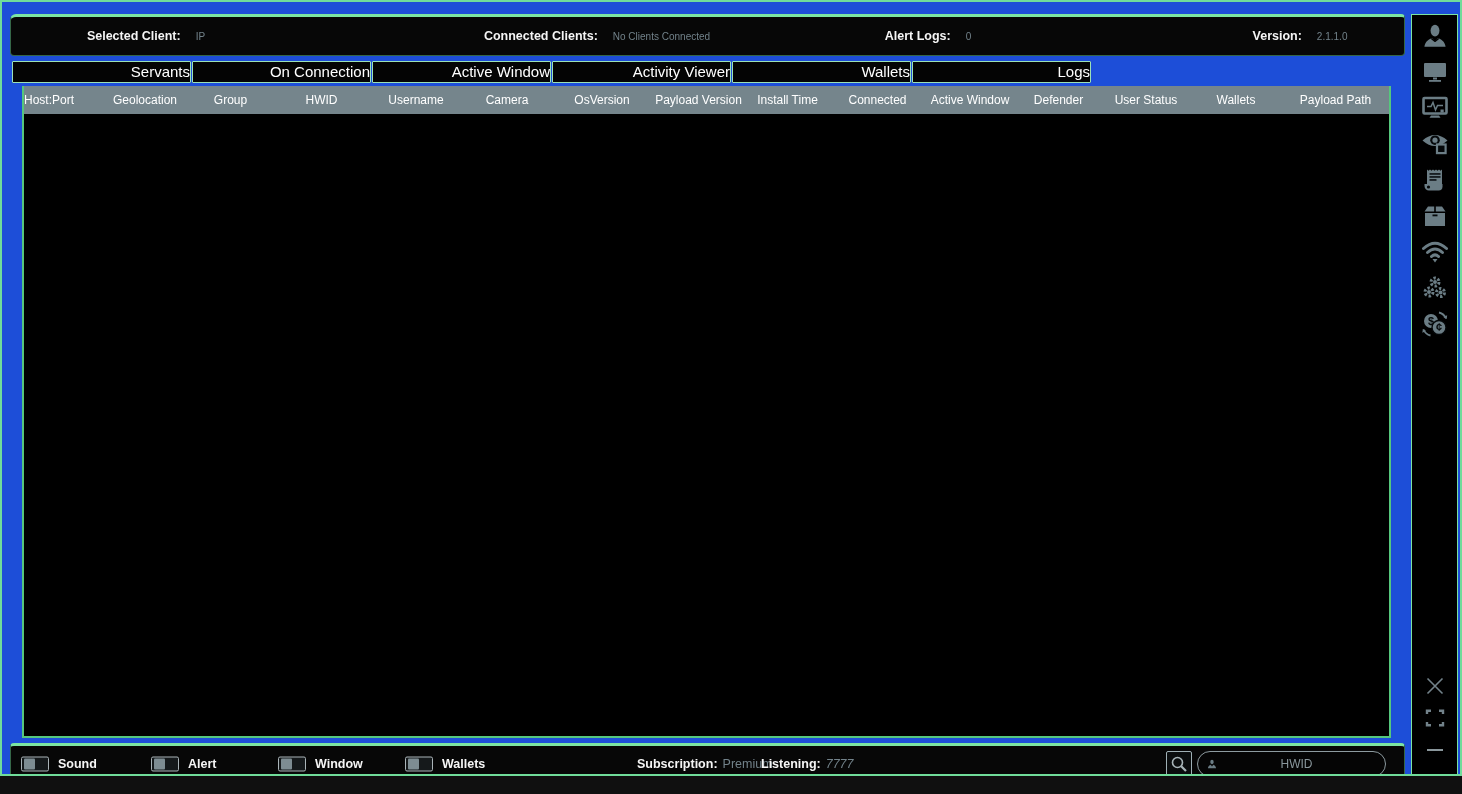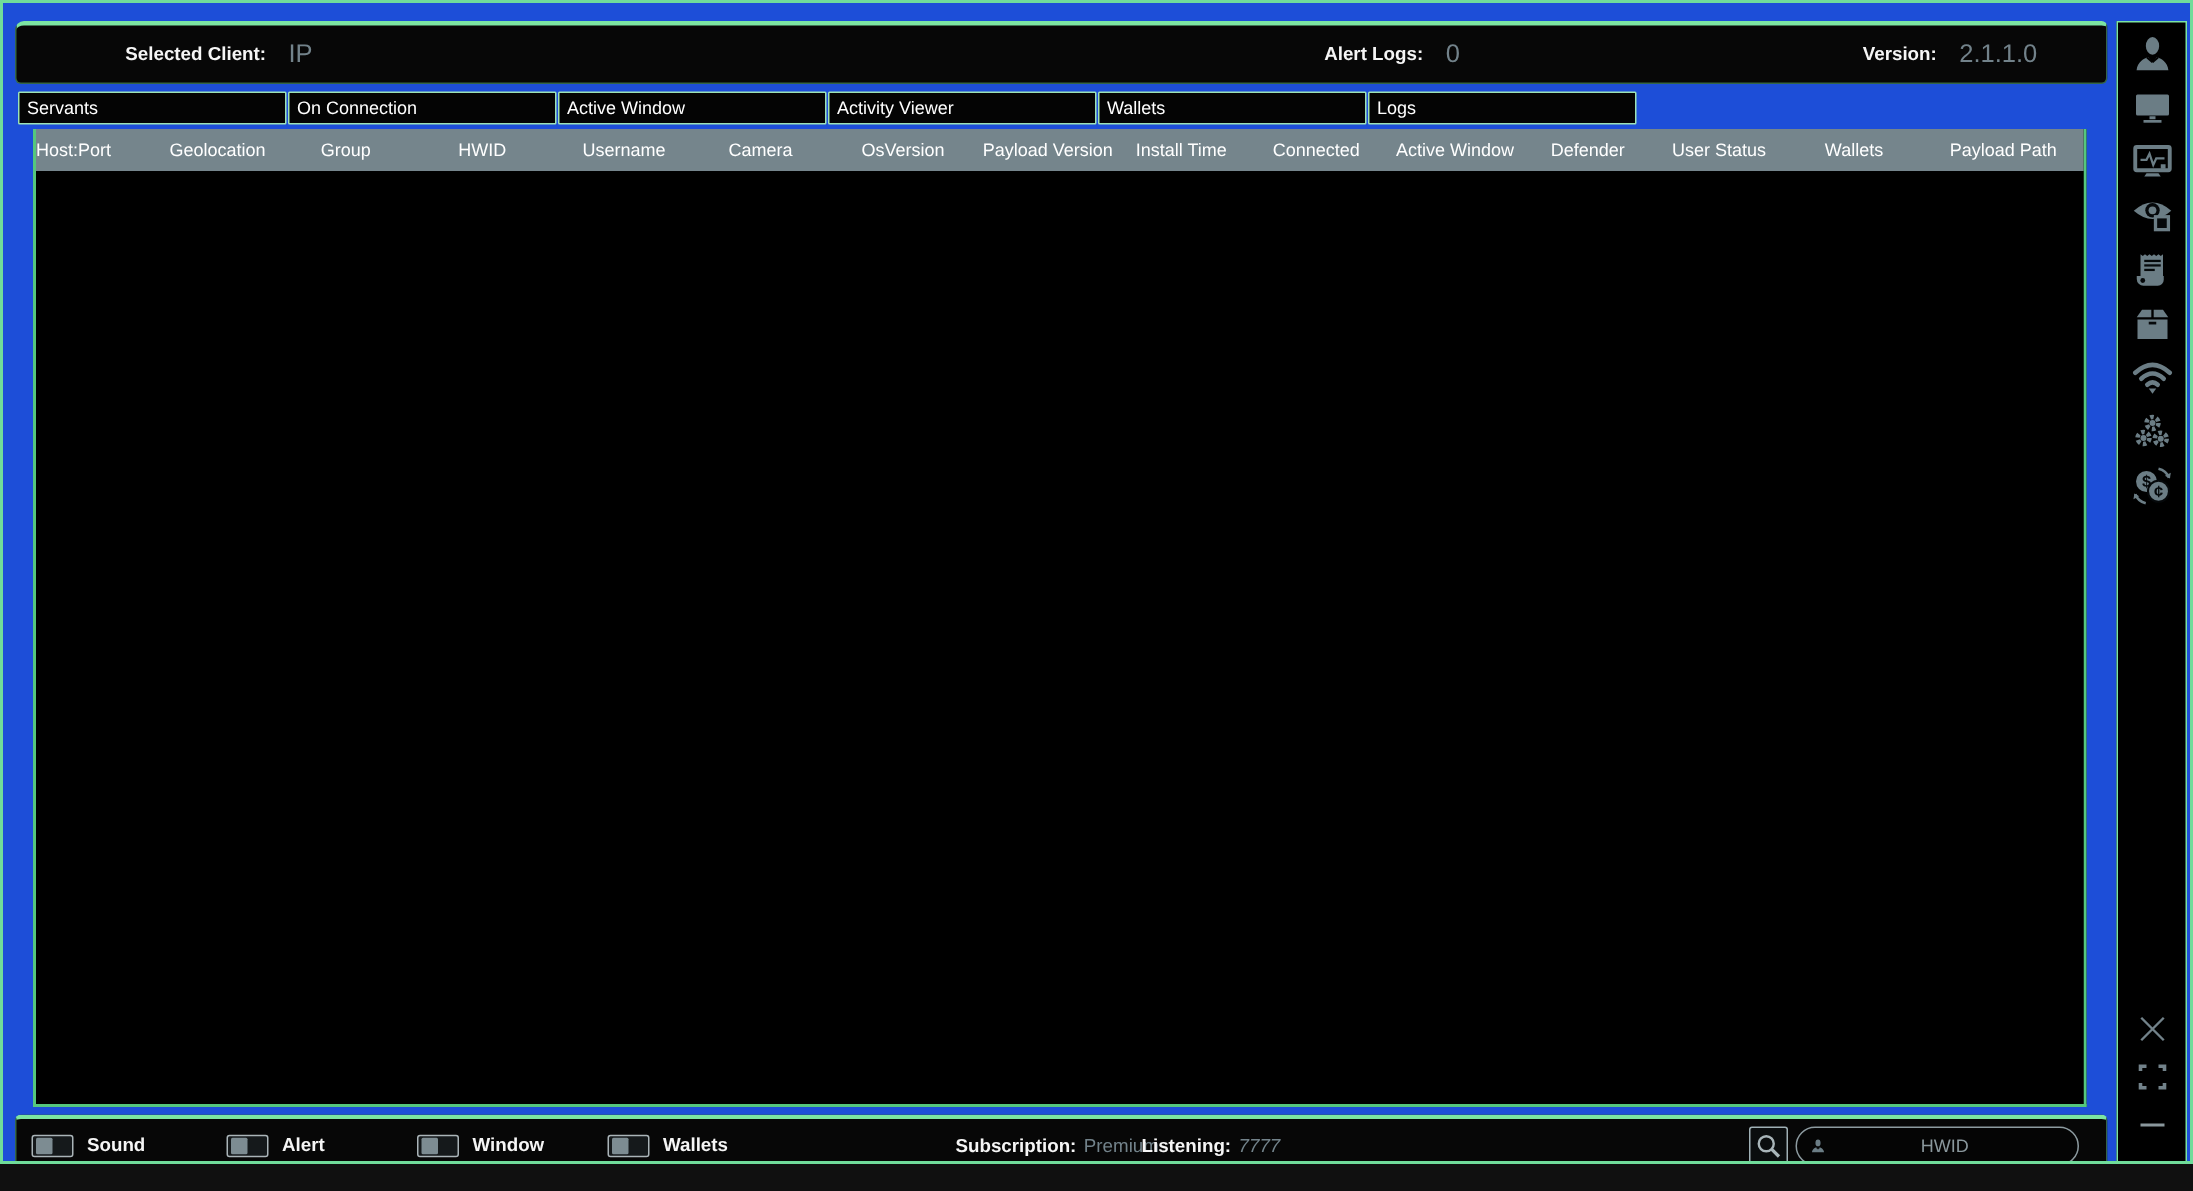--- a/index.html
+++ b/index.html
@@ -17,28 +17,28 @@
     border:1px solid rgba(112,220,154,.45);
     border-top:3px solid #7ce4a2;
     border-radius:6px 4px 4px 4px;
   }
   .stat {
     position:absolute; top:0; height:100%;
     display:flex; align-items:center; gap:5px;
     transform:translateX(-50%); white-space:nowrap;
   }
   .stat .lbl { color:#f5f5f5; font-weight:bold; font-size:12.5px; }
-  .stat .val { color:#72828a; font-size:17px;padding-left:10px; }
+  .stat .val { color:#72828a; font-size:10px;padding-left:10px; }
 
   
   .tabs { position:absolute; left:10px; top:59px; height:22px; display:flex; gap:1px; }
   .tab {
     width:179px; height:22px; border:1px solid #9ce2b6; border-radius:1px;
-    background:#040404; color:#ffffff; font-size:12px; line-height:20px;
-    padding-left:5px; cursor:pointer; overflow:hidden; white-space:nowrap;
+    background:#040404; color:#ffffff; font-size:15px; line-height:20px;
+    padding-left:5px; cursor:pointer; overflow:hidden; white-space:nowrap;text-align:right;
   }
 
   
   .tablewrap {
     position:absolute; left:20px; top:84px; width:1369px; height:652px;
     border:2px solid #55c77d; border-top:none; background:#000;
   }
   .thead {
     display:flex; height:28px; background:#75858c;
     color:#fff; font-size:12px; align-items:center;
@@ -103,20 +103,24 @@
 </style>
 </head>
 <body>
 
 <div id="app">
 
   <div class="topbar">
     <div class="stat" style="left:135px">
       <span class="lbl">Selected Client:</span>
       <span class="val">IP</span>
+    </div>
+    <div class="stat" style="left:586px">
+      <span class="lbl">Connected Clients:</span>
+      <span class="val">No Clients Connected</span>
     </div>
     <div class="stat" style="left:917px">
       <span class="lbl">Alert Logs:</span>
       <span class="val">0</span>
     </div>
     <div class="stat" style="left:1289px">
       <span class="lbl">Version:</span>
       <span class="val">2.1.1.0</span>
     </div>
   </div>

